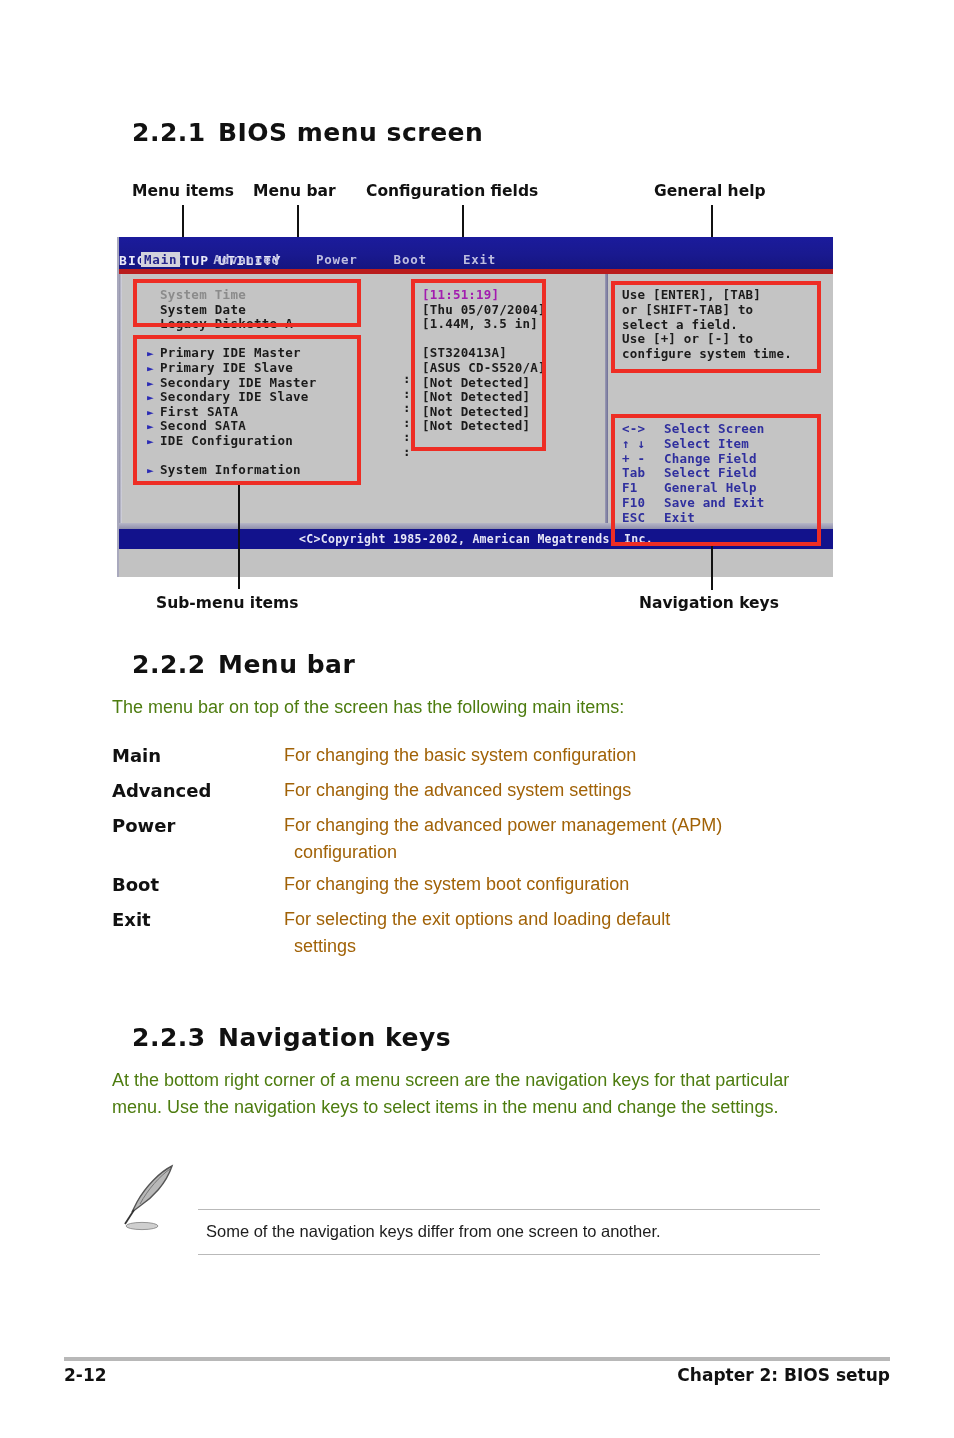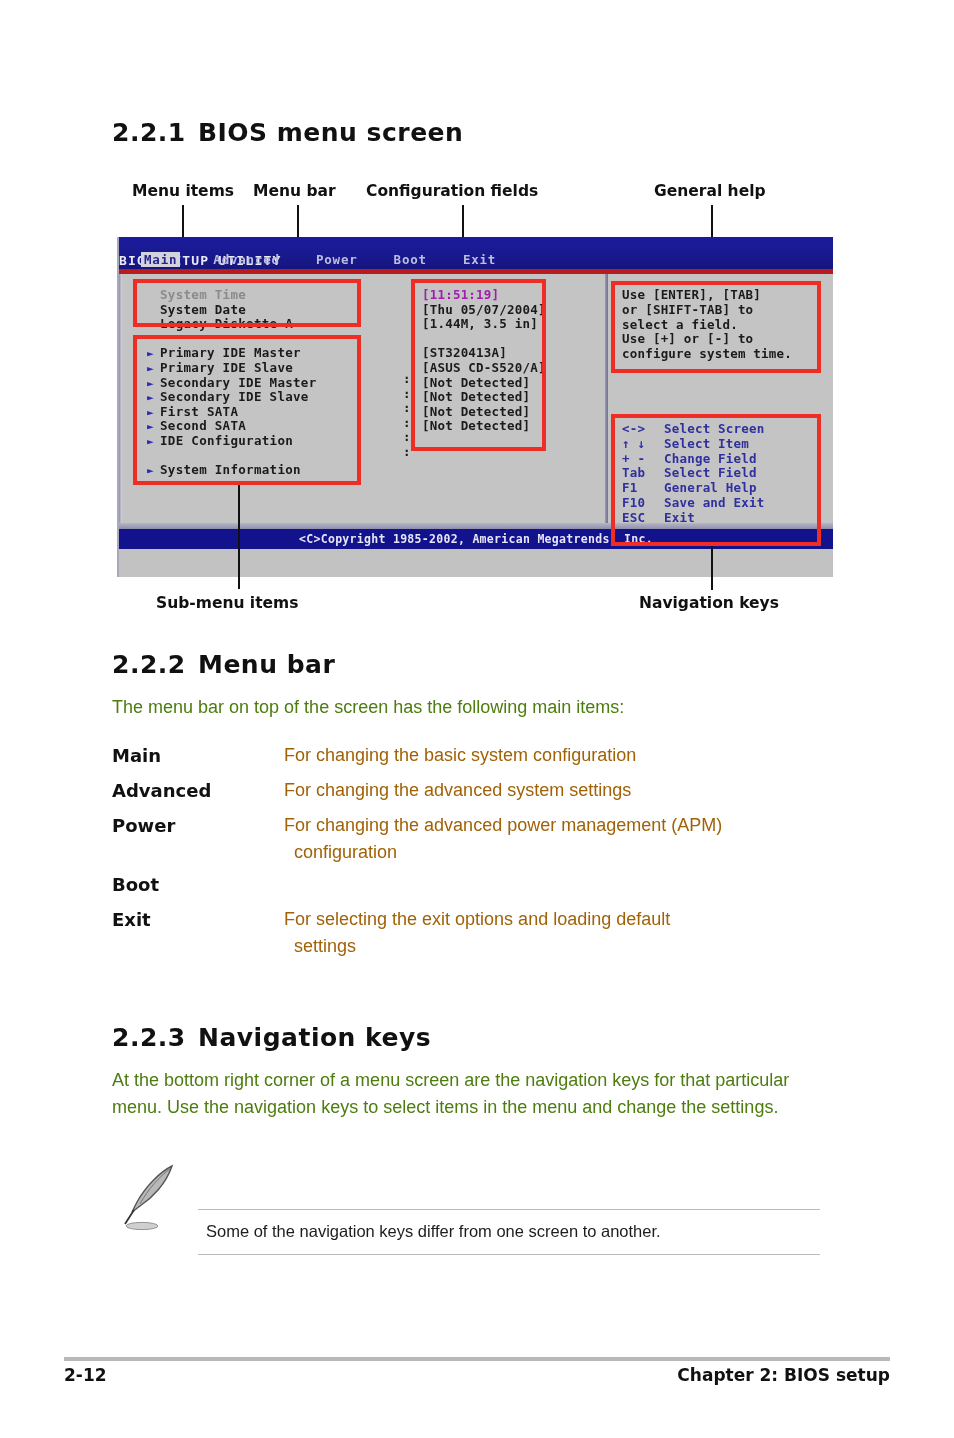--- a/index.html
+++ b/index.html
@@ -18,21 +18,21 @@
   
   .h-sec {
     position:absolute;
     font-family:"DejaVu Sans", sans-serif;
     font-weight:bold;
     font-size:25px;
     letter-spacing:0.5px;
     color:#111;
     white-space:nowrap;
   }
-  .h-sec .num { display:inline-block; width:86px; }
+  .h-sec .num { display:inline-block; width:86px;margin-left:20px; }
 
   
   .callout {
     position:absolute;
     font-family:"DejaVu Sans", sans-serif;
     font-weight:bold;
     font-size:15.5px;
     color:#111;
     white-space:nowrap;
   }
@@ -400,20 +400,21 @@
     </div>
     <div class="r">
       <div class="term">Power</div>
       <div class="desc">
         <span>For changing the advanced power management (APM)</span>
         <span class="cont">configuration</span>
       </div>
     </div>
     <div class="r">
       <div class="term">Boot</div>
+      <div class="desc">For changing the system boot configuration</div>
     </div>
     <div class="r">
       <div class="term">Exit</div>
       <div class="desc">
         <span>For selecting the exit options and loading default</span>
         <span class="cont">settings</span>
       </div>
     </div>
   </div>
 

